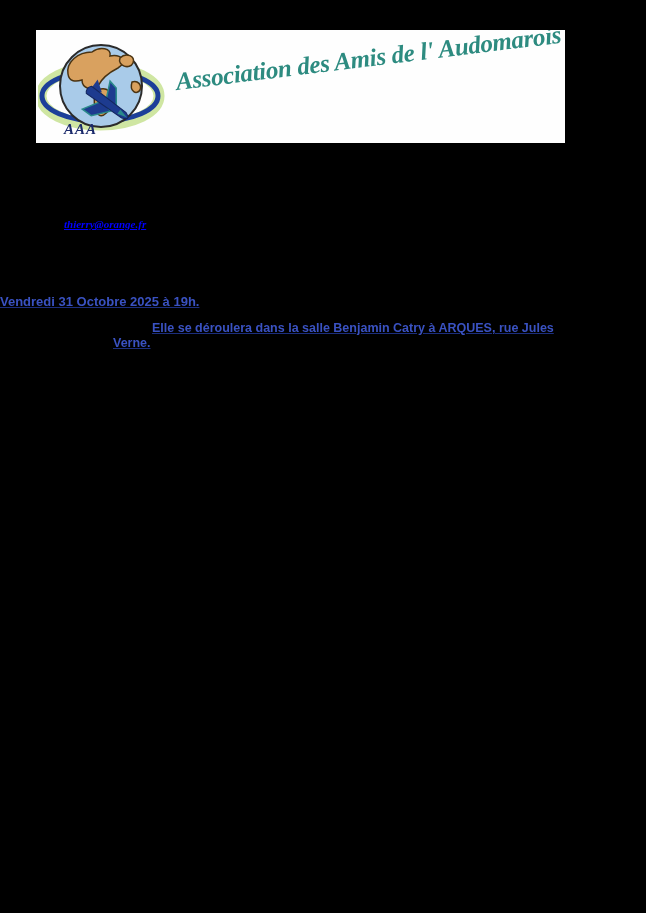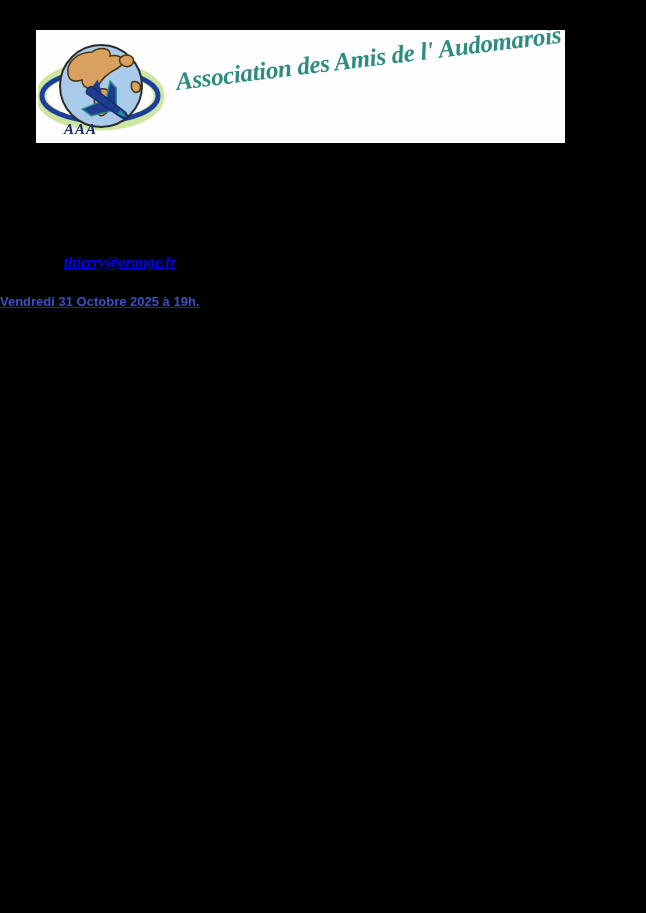--- a/index.html
+++ b/index.html
@@ -50,26 +50,25 @@
   }
 
   
   .email-link {
     position: absolute;
     left: 64px;
     top: 218px;
     font-family: "Liberation Serif", serif;
     font-style: italic;
     font-weight: bold;
-    font-size: 15px;
+    font-size: 11px;
     color: #0000ff;
     text-decoration: underline;
     white-space: nowrap;
     cursor: pointer;
-    margin-top: 36px;
   }
 
   
   .event-date {
     position: absolute;
     left: 0px;
     top: 294px;
     width: 100%;
     font-weight: bold;
     font-size: 13px;
@@ -139,14 +138,18 @@
       <text x="26" y="104" font-family="Liberation Serif, serif" font-style="italic" font-weight="bold" font-size="15" letter-spacing="1" fill="#1b2a6b">AAA</text>
     </svg>
 
     <div class="banner-title">Association des Amis de l' Audomarois</div>
   </div>
 
   <a class="email-link">thierry@orange.fr</a>
 
   <div class="event-date">Vendredi 31 Octobre 2025 à 19h.</div>
 
+  <div class="event-location">
+    <span class="line first">Elle se déroulera dans la salle Benjamin Catry à ARQUES, rue Jules</span>
+    <span class="line">Verne.</span>
+  </div>
 
 </div>
 
 </body></html>

